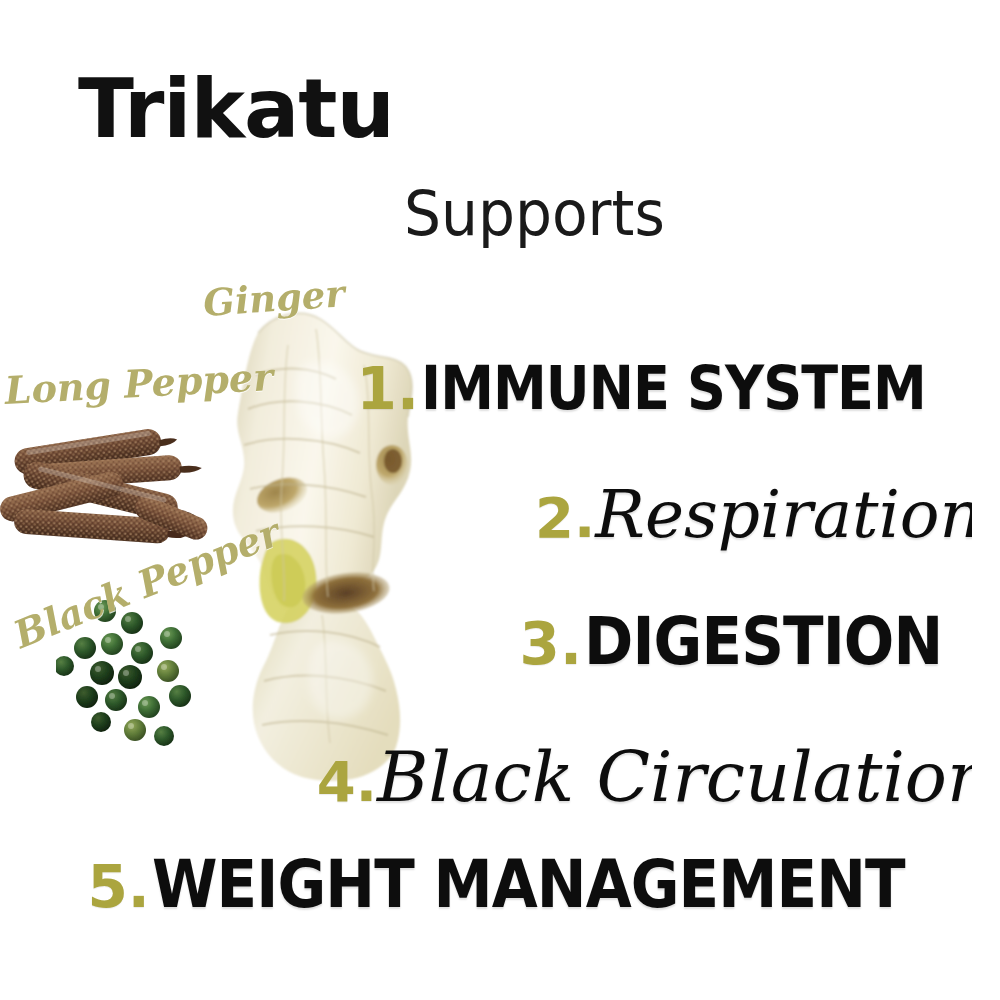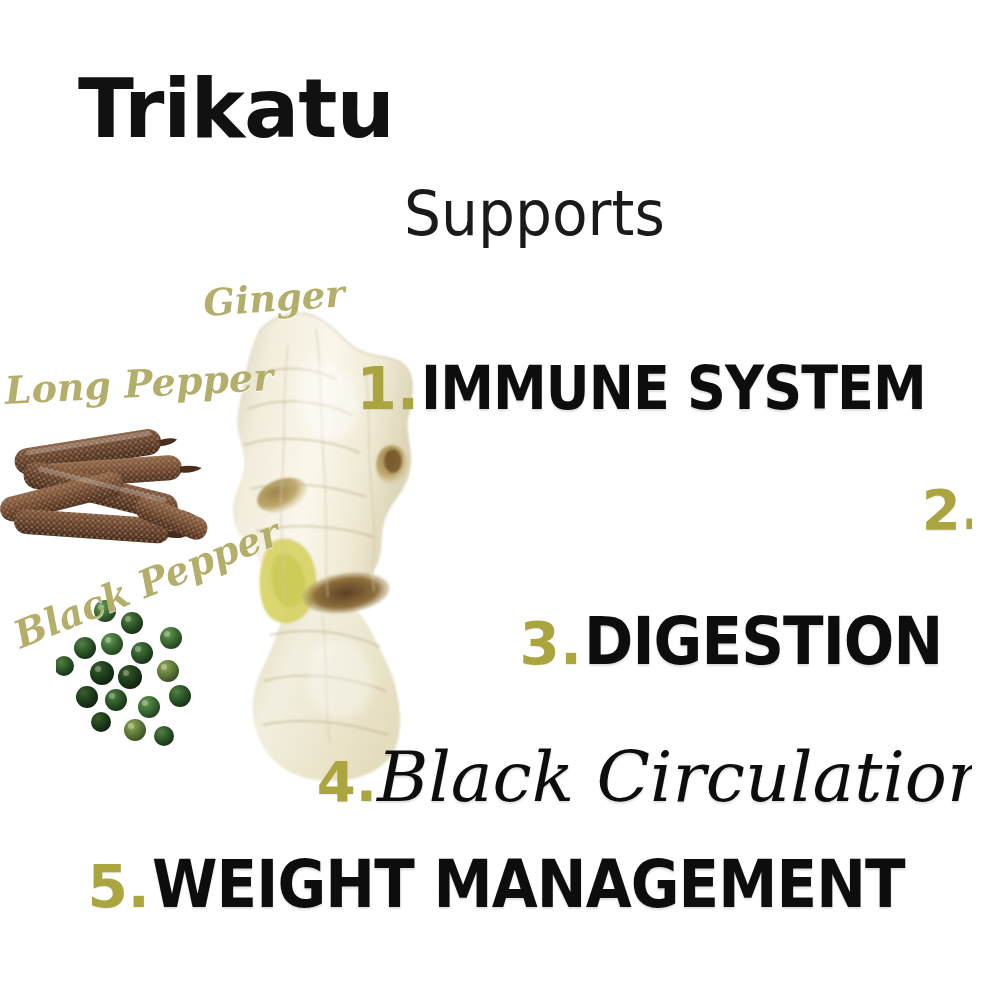--- a/index.html
+++ b/index.html
@@ -360,20 +360,21 @@
 
   <div class="list">
 
     <div class="item" id="item-1">
       <span class="num">1.</span>
       <span class="cap">IMMUNE SYSTEM</span>
     </div>
 
     <div class="item" id="item-2">
       <span class="num">2.</span>
+      <span class="ser">Respiration</span>
     </div>
 
     <div class="item" id="item-3">
       <span class="num">3.</span>
       <span class="cap">DIGESTION</span>
     </div>
 
     <div class="item" id="item-4">
       <span class="num">4.</span>
       <span class="ser">Black Circulation</span>

